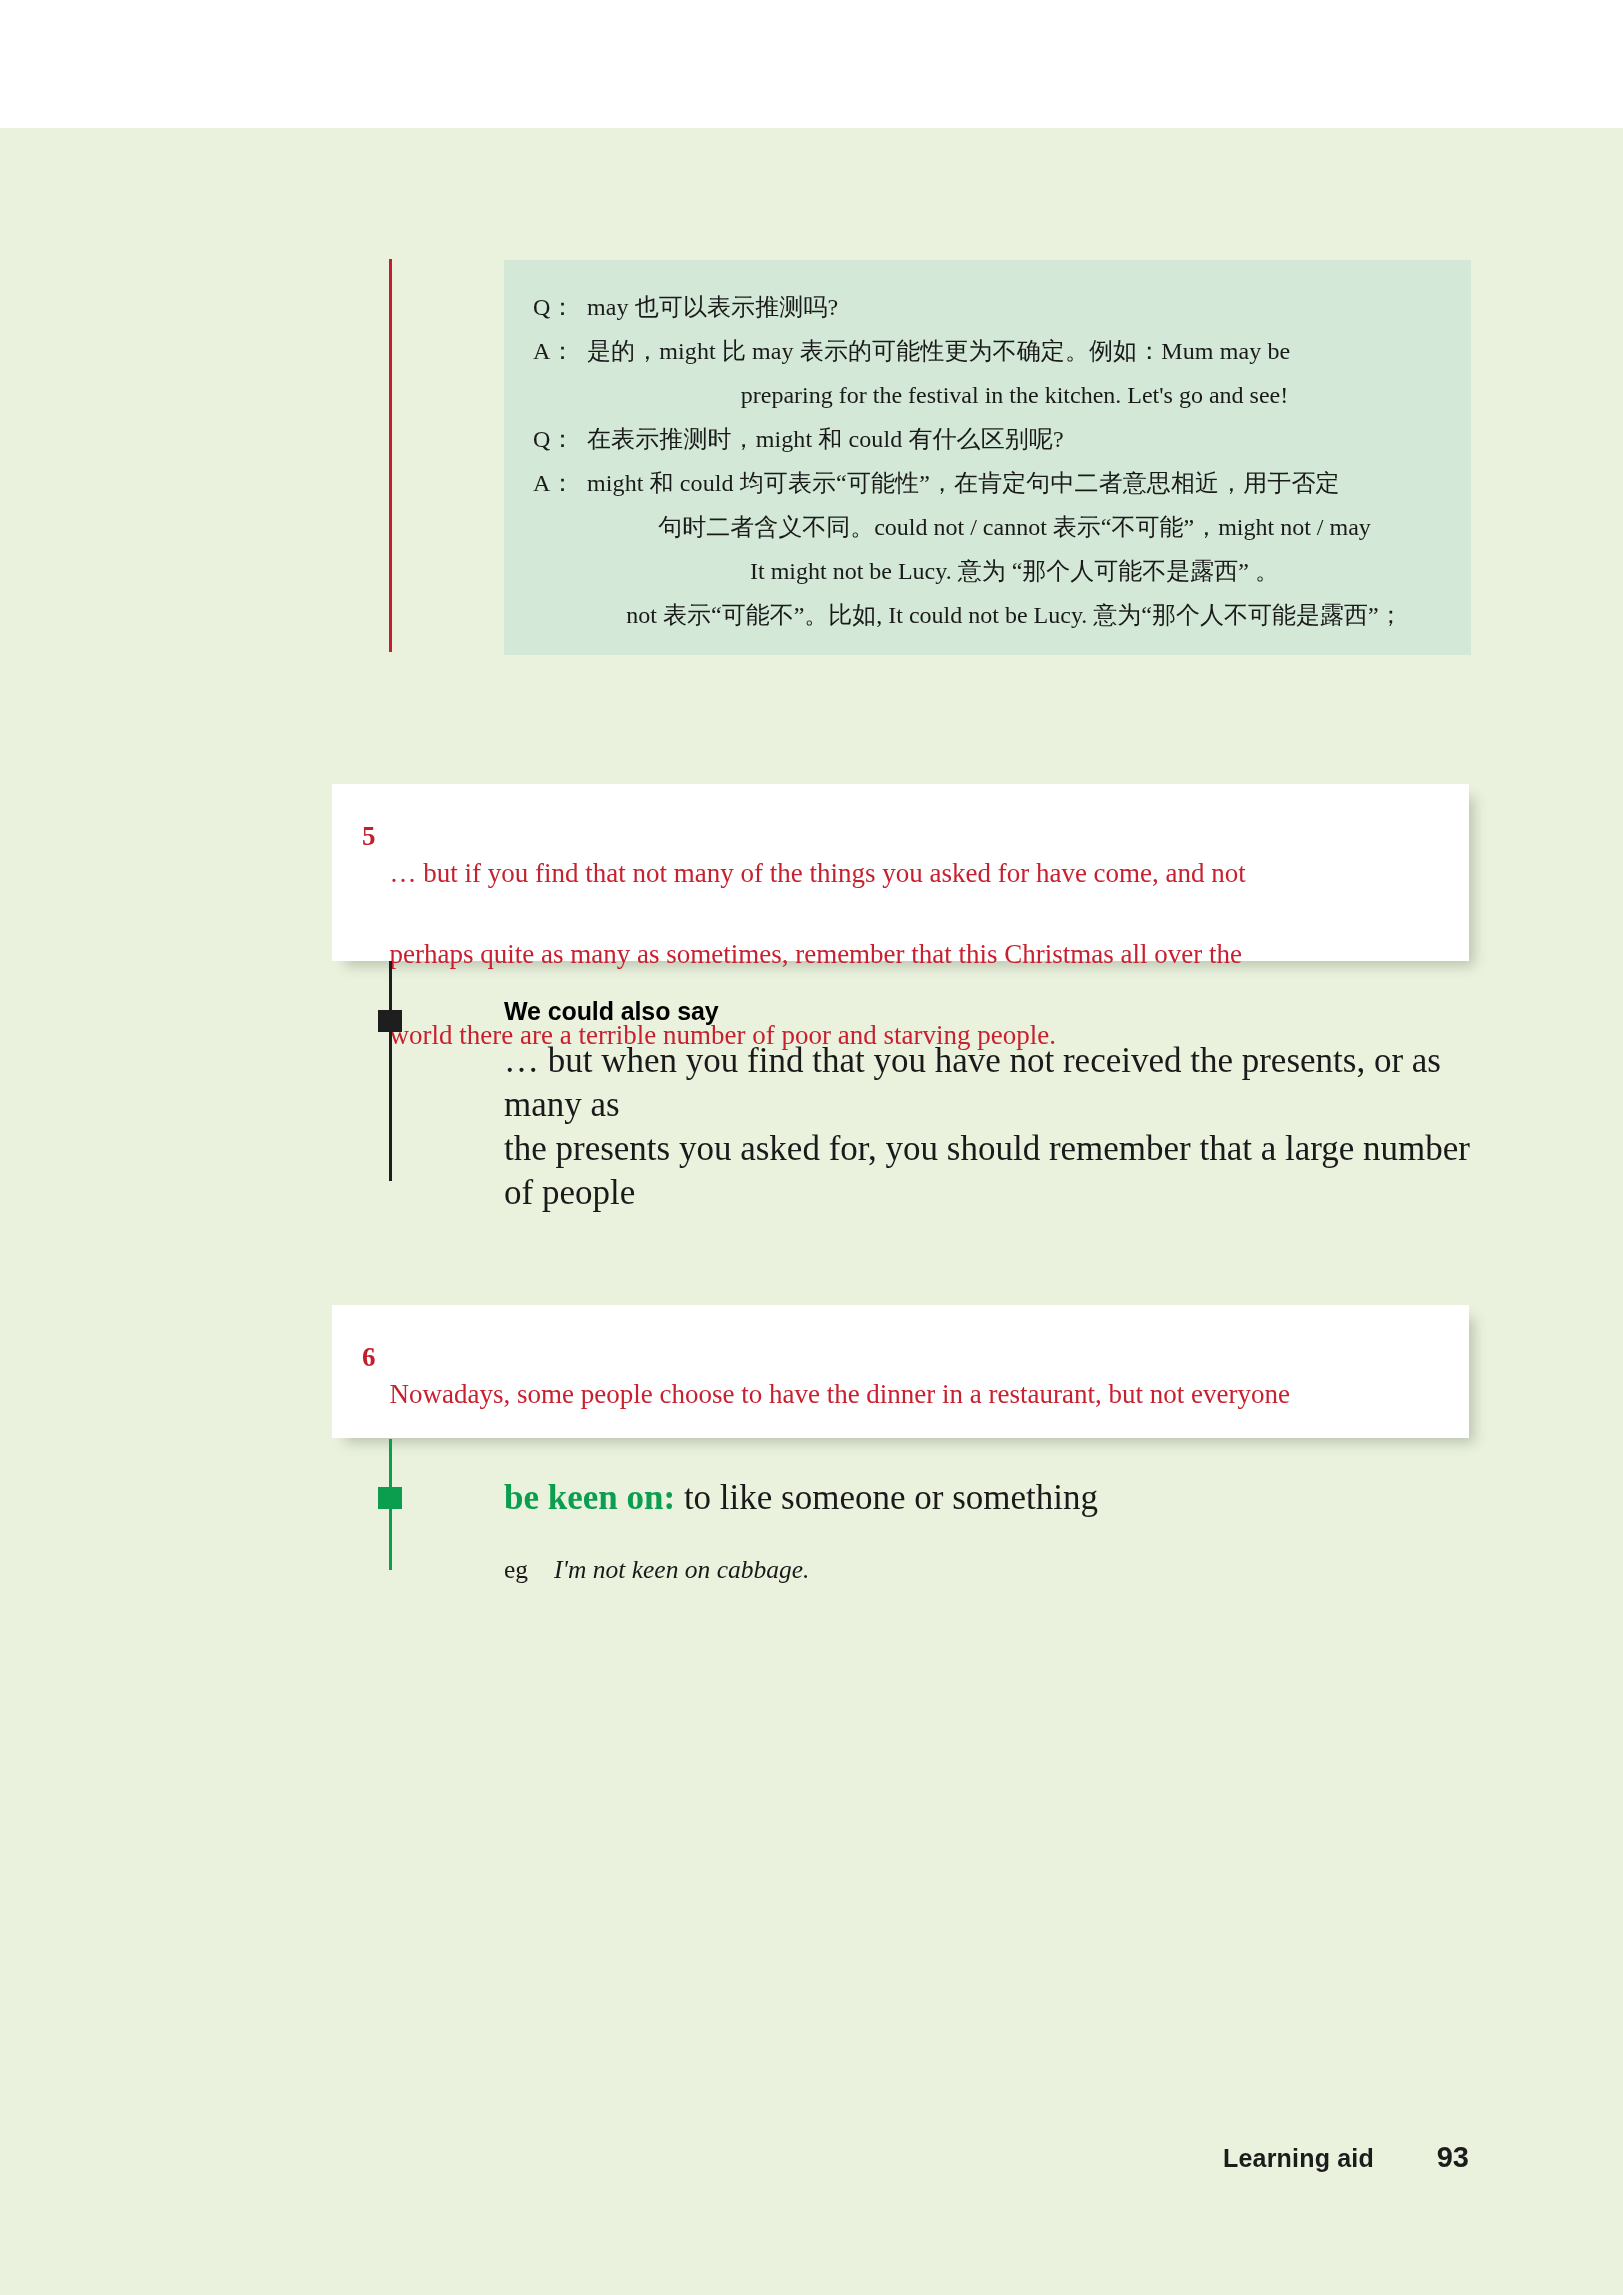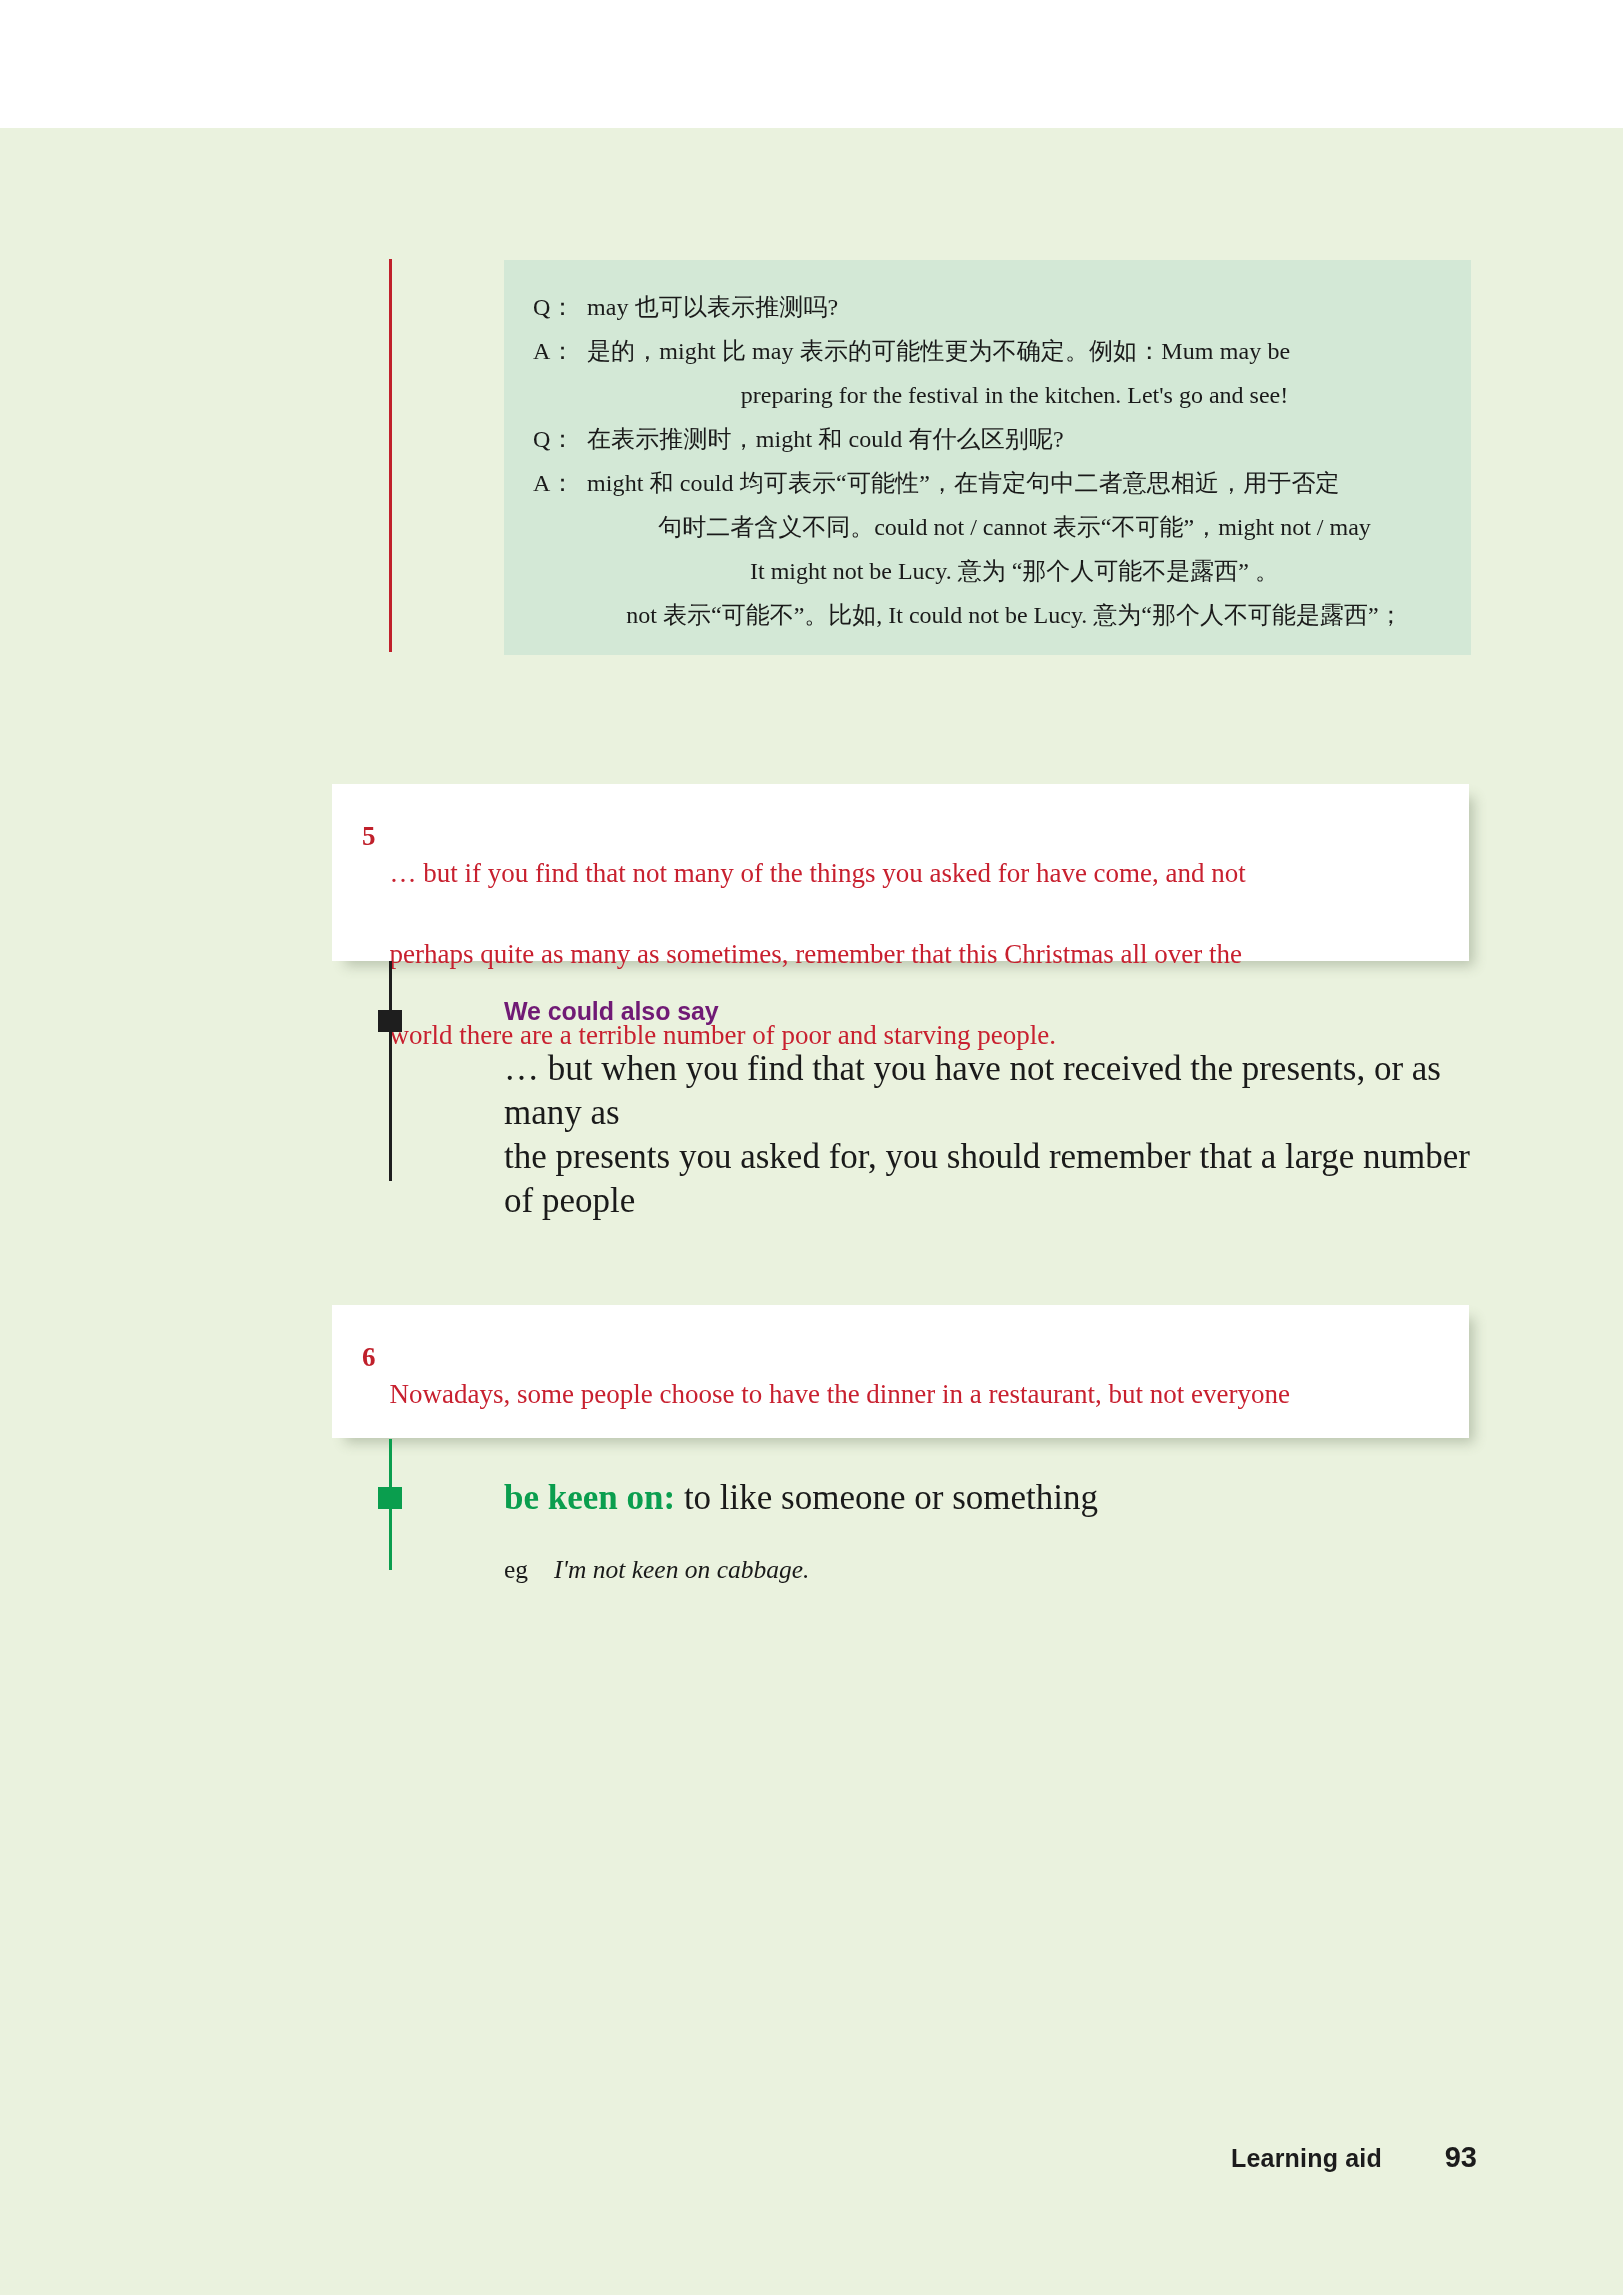--- a/index.html
+++ b/index.html
@@ -175,23 +175,23 @@
   #ann-keen {
     left: 504px;
     top: 1476px;
     width: 968px;
   }
 
   .ann-title {
     font-family: "Liberation Sans", "DejaVu Sans", sans-serif;
     font-size: 25px;
     font-weight: 700;
-    color: #701a75;
+    color: #000000;
     letter-spacing: -0.1px;
-    margin-bottom: 21px;
+    margin-bottom: 13px;
   }
 
   .ann-para {
     font-size: 35px;
     line-height: 44px;
     color: #1a1a1a;
   }
 
   .term {
     color: #0a9e4e;
@@ -212,21 +212,21 @@
     margin-top: 28px;
   }
 
   .eg-sentence {
     font-style: italic;
   }
 
   
   .footer {
     position: absolute;
-    left: 8px;
+    left: 0;
     top: 2141px;
     width: 1469px;
     display: flex;
     justify-content: flex-end;
     align-items: baseline;
     font-family: "Liberation Sans", "DejaVu Sans", sans-serif;
   }
 
   .footer-label {
     font-size: 25px;

